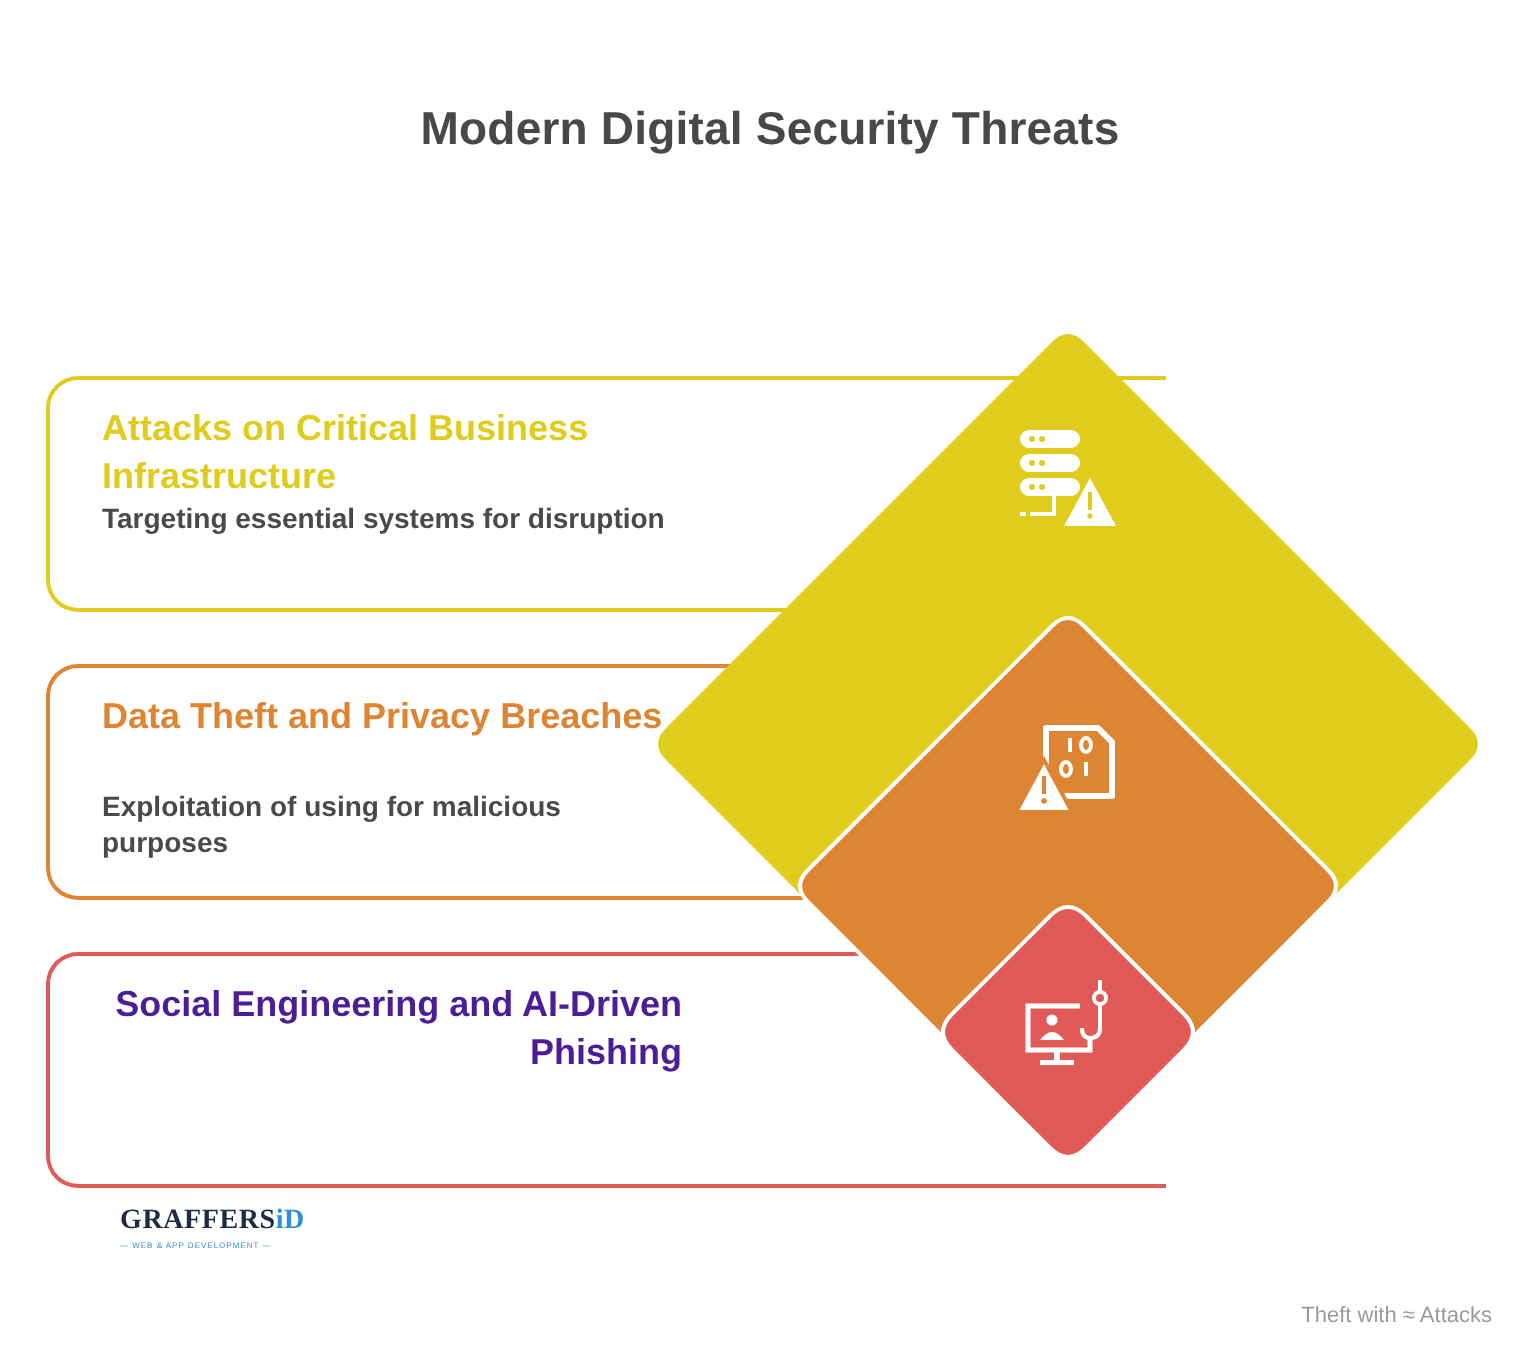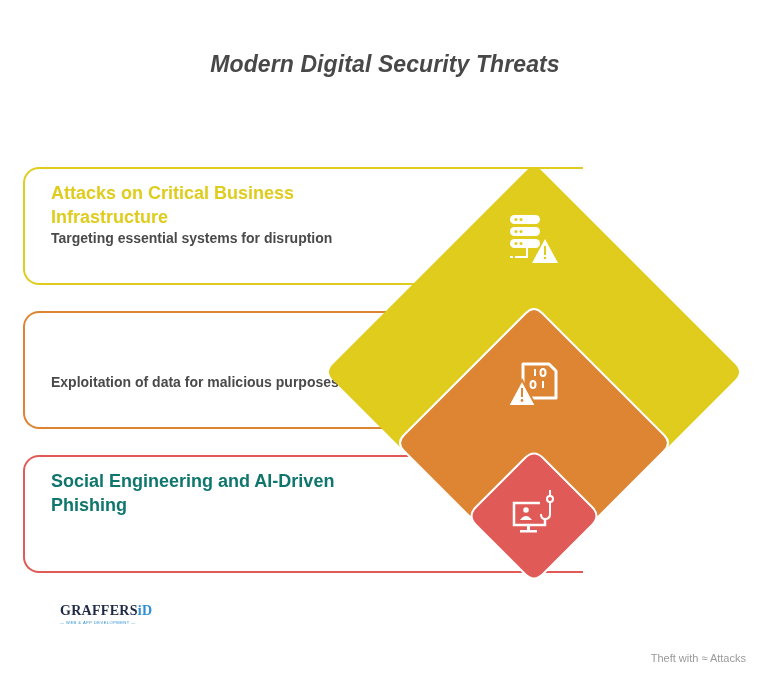--- a/index.html
+++ b/index.html
@@ -1,50 +1,51 @@
 <!DOCTYPE html>
 <html><head>
 <meta charset="utf-8">
 <style>
   html, body { margin: 0; padding: 0; background: #ffffff; }
   body { width: 770px; height: 686px; position: relative; overflow: hidden;
          font-family: "Liberation Sans", "DejaVu Sans", sans-serif; }
   .title { position: absolute; left: 0; top: 51px; width: 770px; text-align: center;
-           font-size: 23px; font-weight: bold; color: #484848; letter-spacing: 0.1px; font-style: italic; }
+           font-size: 23px; font-weight: bold; color: #484848; letter-spacing: 0.1px; }
   .card { position: absolute; left: 23px; width: 560px; height: 118px;
           border: 2px solid; border-right: none; border-radius: 16px 0 0 16px;
-          box-sizing: border-box; background: #fff; }
+          box-sizing: border-box; background: #fff; margin-top: 21px; }
   .card .head { position: absolute; left: 26px; top: 12px; width: 290px;
                 font-size: 18px; font-weight: bold; line-height: 24px; }
   .card .desc { position: absolute; left: 26px; top: 60px; width: 290px;
                 font-size: 14px; line-height: 18px; color: #4a4a4a; font-weight: bold; }
   #card1 { top: 167px; border-color: #dfcc1d; }
   #card1 .head { color: #dfcc1d; }
   #card2 { top: 311px; border-color: #dd8533; }
   #card2 .head { color: #dd8533; }
   #card3 { top: 455px; border-color: #e05a57; }
-  #card3 .head { color: #0f766e; }
+  #card3 .head { color: #4c1d95; text-align: right; }
   svg.diamonds { position: absolute; left: 0; top: 0; }
   .logo { position: absolute; left: 60px; top: 603px; }
   .logo .brand { font-size: 14px; font-weight: bold; color: #1f2a44; letter-spacing: 0.3px; font-family: Liberation Serif, serif; }
   .logo .brand span { color: #2d8fd5; }
   .logo .tag { font-size: 4px; color: #2d8fd5; letter-spacing: 0.5px; margin-top: 1px; }
   .footer { position: absolute; right: 24px; top: 652px; font-size: 11px; color: #9a9a9a; }
 </style>
 </head>
 <body>
 
 <div class="title">Modern Digital Security Threats</div>
 
 <div class="card" id="card1">
   <div class="head">Attacks on Critical Business Infrastructure</div>
   <div class="desc">Targeting essential systems for disruption</div>
 </div>
 <div class="card" id="card2">
-  <div class="desc">Exploitation of data for malicious purposes</div>
+  <div class="head">Data Theft and Privacy Breaches</div>
+  <div class="desc">Exploitation of using for malicious purposes</div>
 </div>
 <div class="card" id="card3">
   <div class="head">Social Engineering and AI-Driven Phishing</div>
 </div>
 
 <svg class="diamonds" width="770" height="686" viewBox="0 0 770 686">
 
   <g>
     <path d="M 526 171 Q 534 163 542 171 L 735 364 Q 743 372 735 380 L 542 573 Q 534 581 526 573 L 333 380 Q 325 372 333 364 Z" fill="#dfcc1d"></path>
   </g>

